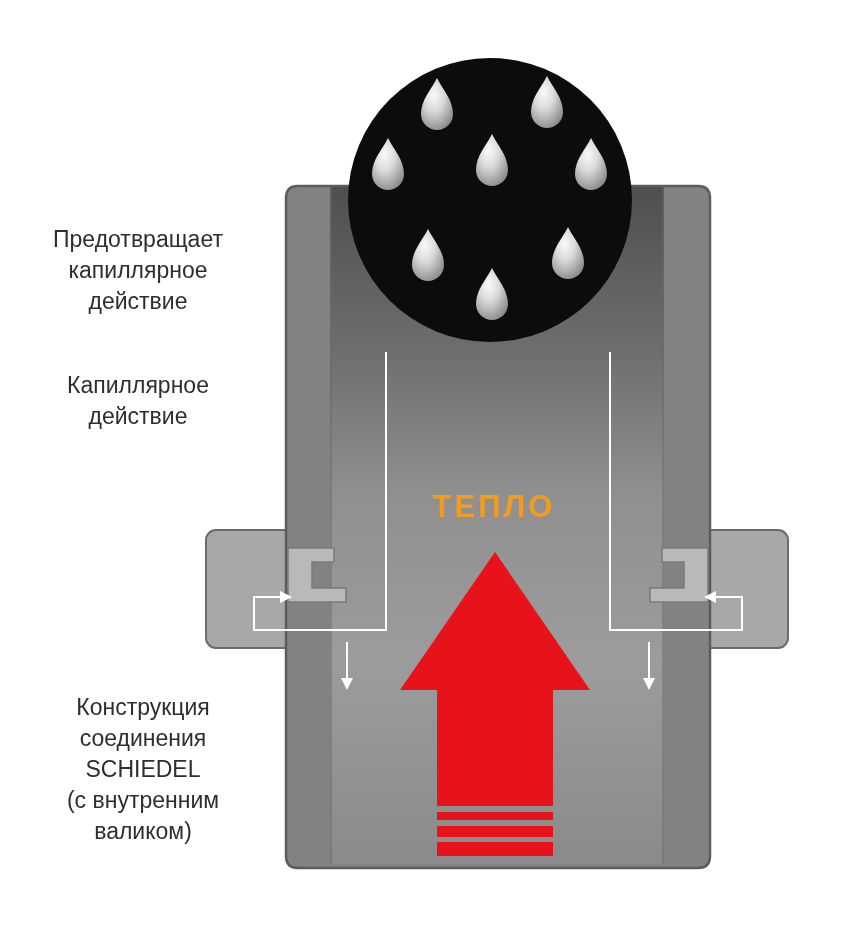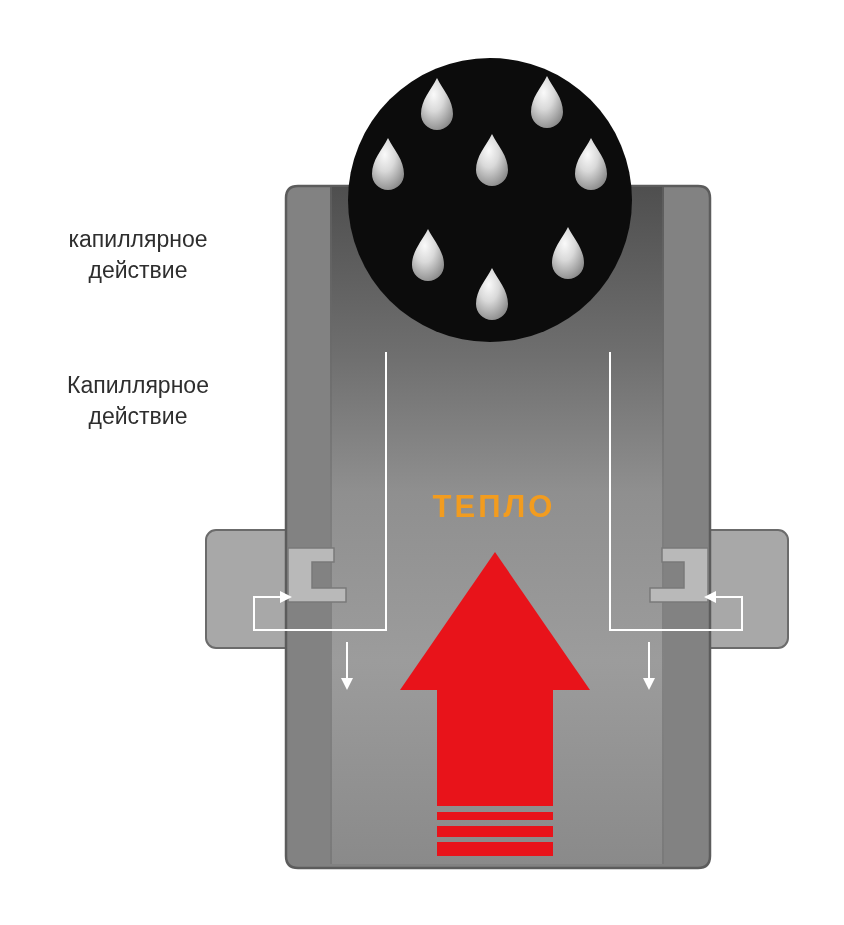--- a/index.html
+++ b/index.html
@@ -71,23 +71,31 @@
       <rect x="437" y="688" width="116" height="118"></rect>
       <rect x="437" y="812" width="116" height="8"></rect>
       <rect x="437" y="826" width="116" height="11"></rect>
       <rect x="437" y="842" width="116" height="14"></rect>
     </g>
 
     <text x="494" y="517" text-anchor="middle" font-size="31" font-weight="600" letter-spacing="3" font-family="Liberation Sans, sans-serif" fill="#f29c1f">ТЕПЛО</text>
   </svg>
 
   <div class="label" style="left:18px; top:224px; width:240px;">
+    <span>Предотвращает</span>
     <span>капиллярное</span>
     <span>действие</span>
   </div>
 
   <div class="label" style="left:18px; top:370px; width:240px;">
     <span>Капиллярное</span>
     <span>действие</span>
   </div>
 
+  <div class="label" style="left:18px; top:692px; width:250px;">
+    <span>Конструкция</span>
+    <span>соединения</span>
+    <span>SCHIEDEL</span>
+    <span>(с внутренним</span>
+    <span>валиком)</span>
+  </div>
 
 </div>
 
 </body></html>

